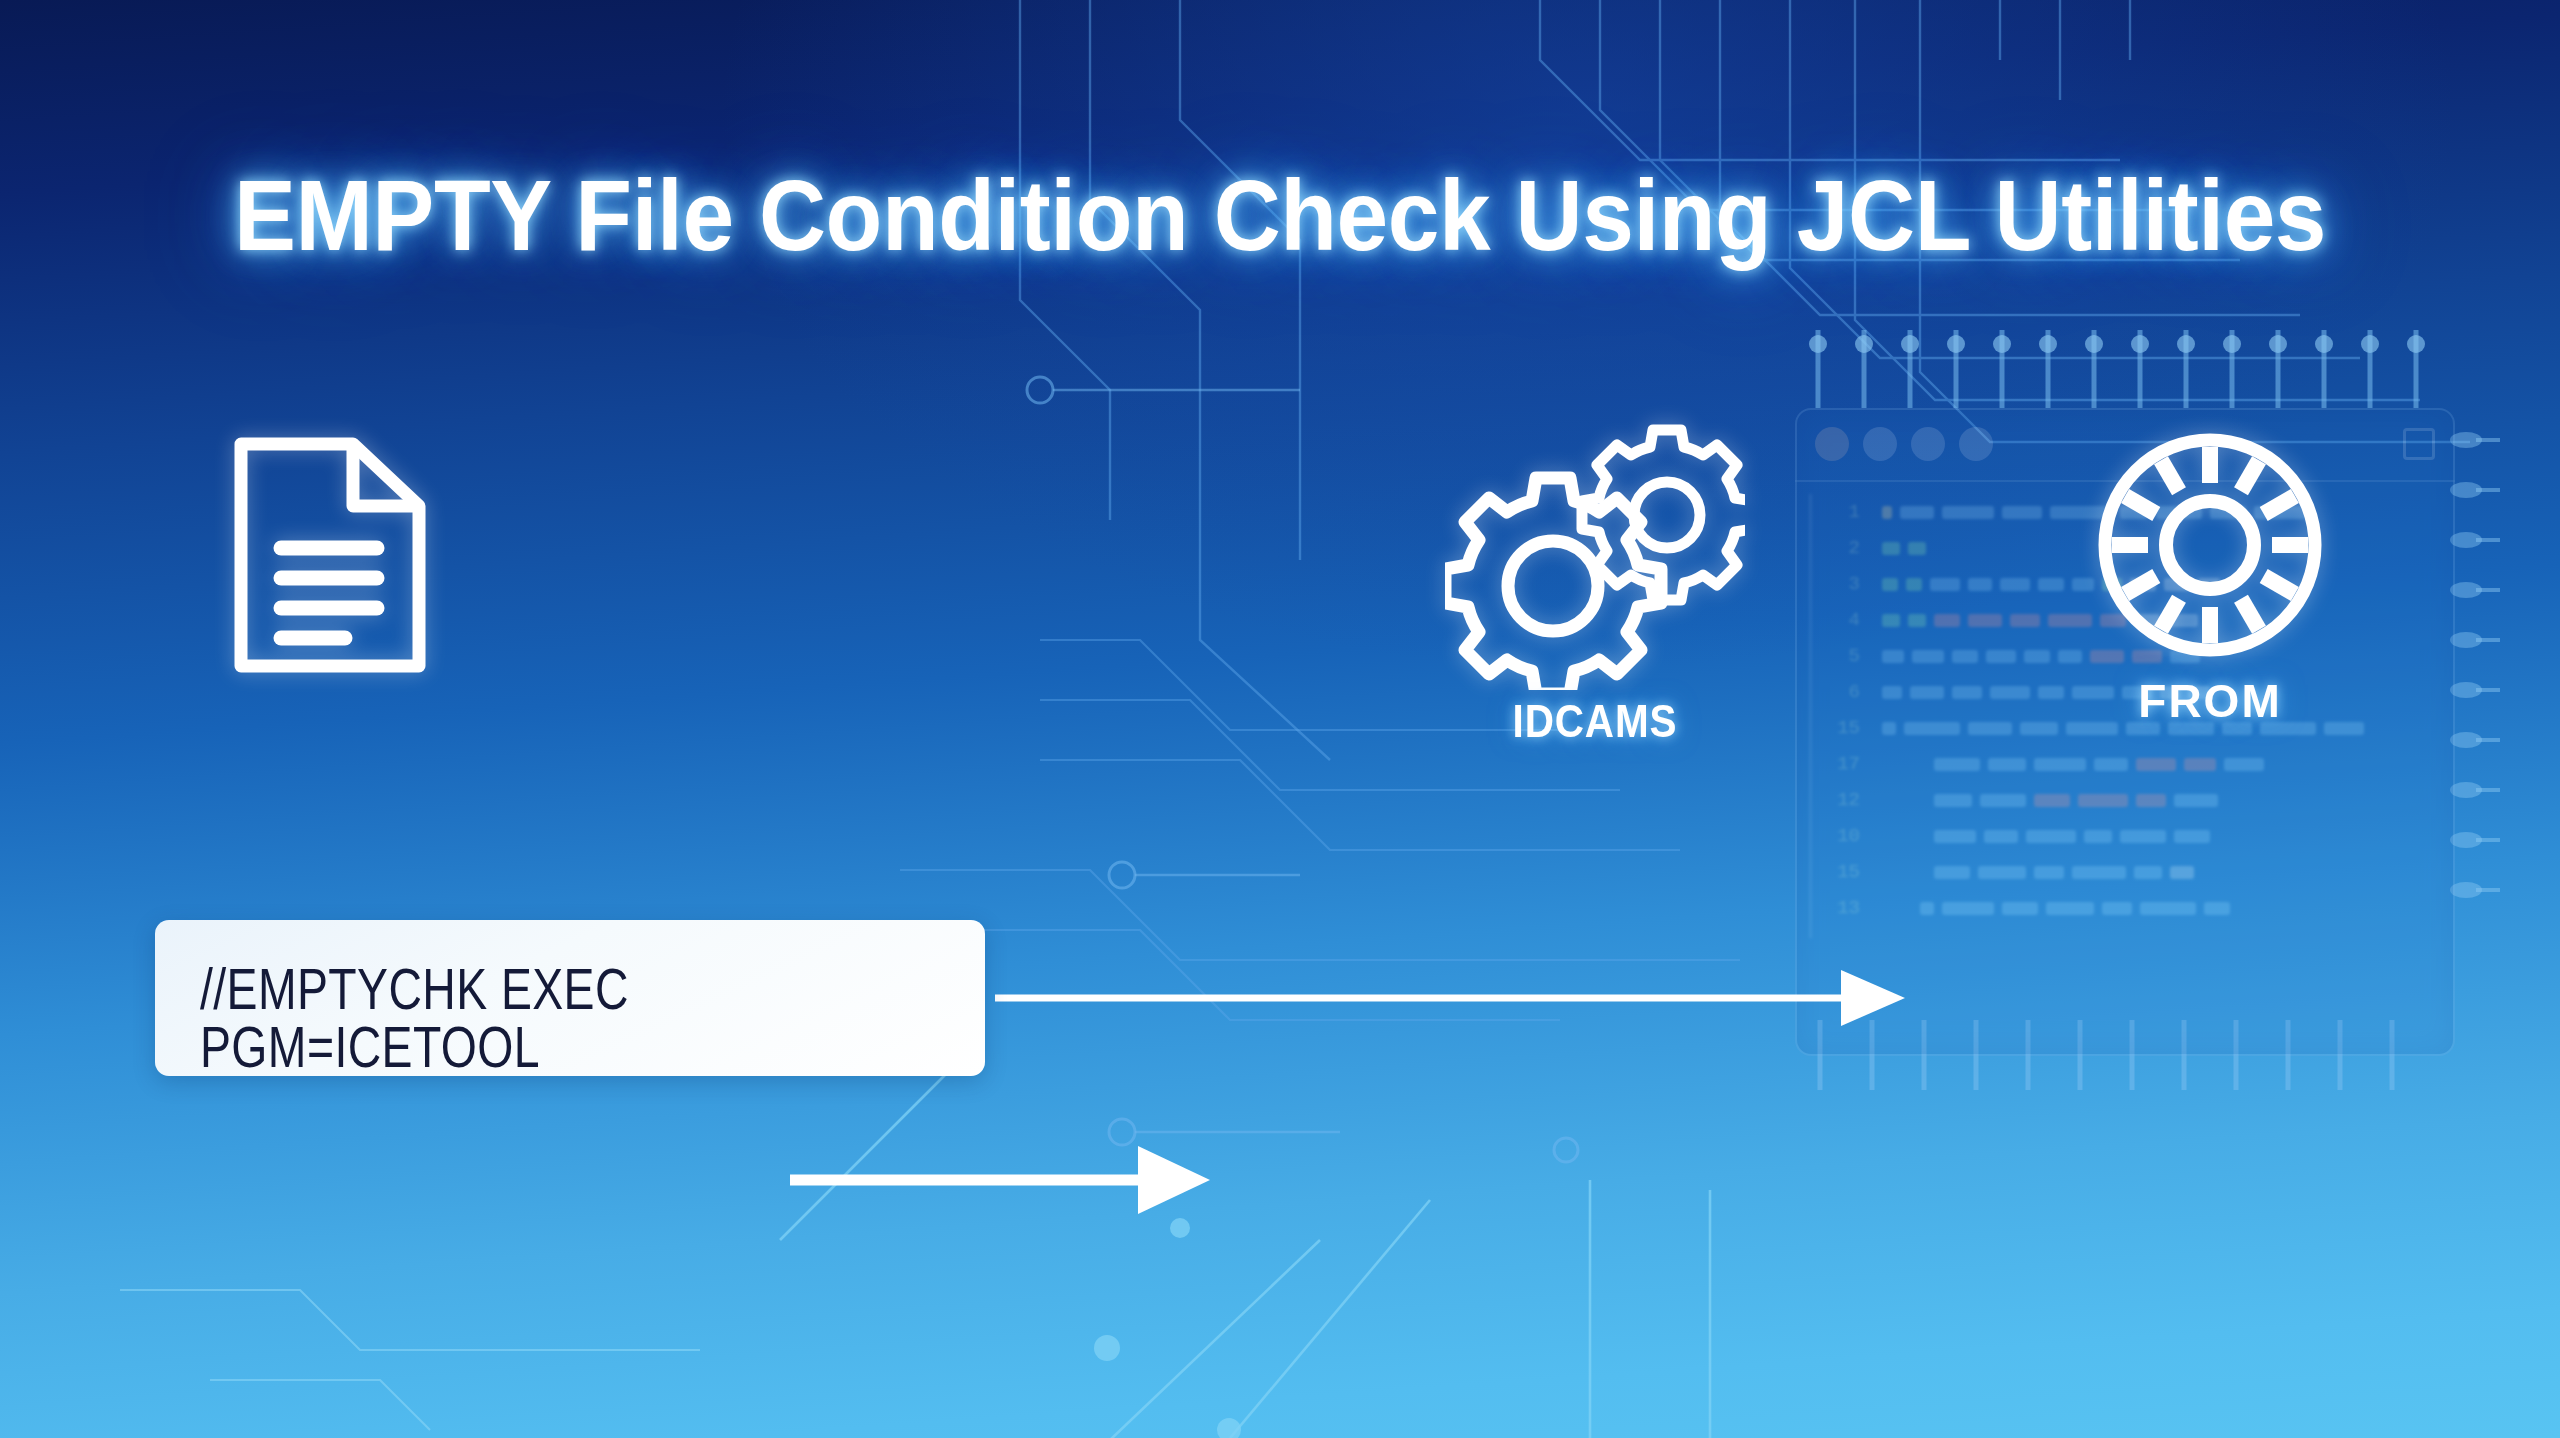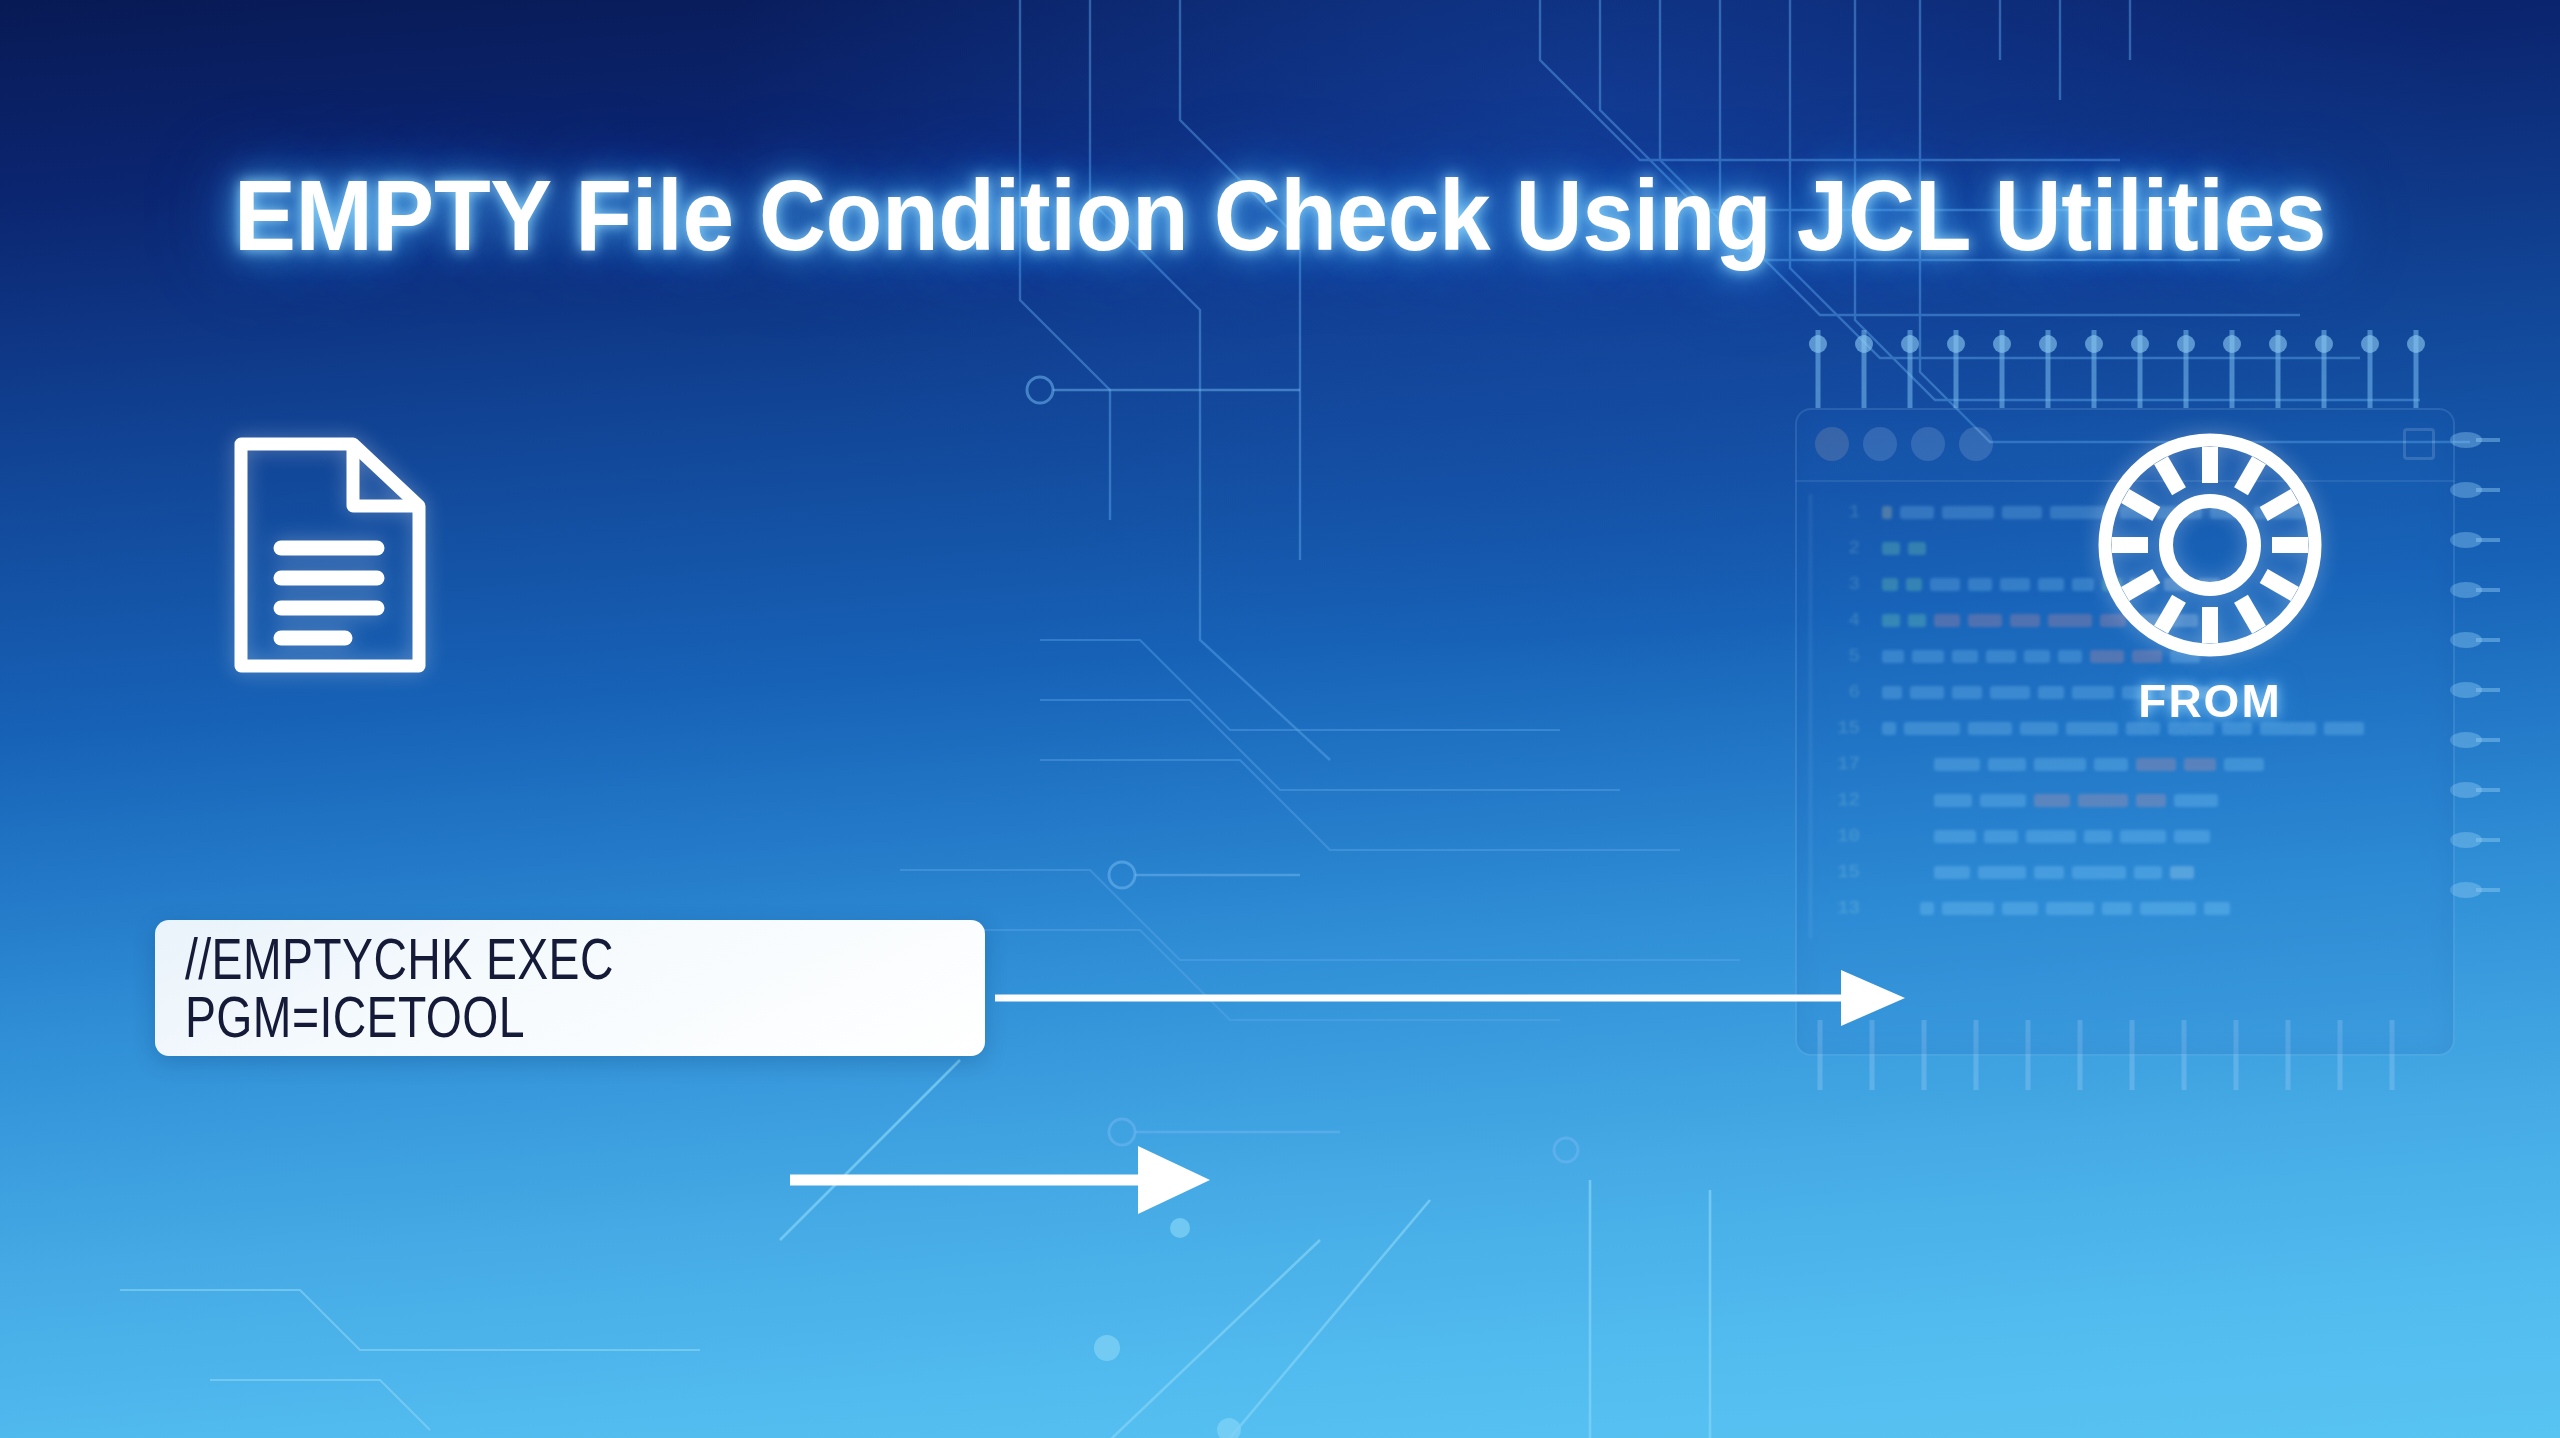--- a/index.html
+++ b/index.html
@@ -168,21 +168,21 @@
   }
   .card-text {
     font-family: "Liberation Sans", sans-serif;
     font-weight: normal;
     color: #141a38;
     white-space: pre-line;
     transform: scaleX(0.80);
     transform-origin: left center;
     letter-spacing: 0.5px;
   }
-  #card-exec  { left: 155px;  top: 920px;  width: 830px; height: 136px; padding-left: 30px; }
+  #card-exec  { left: 155px;  top: 920px;  width: 830px; height: 156px; padding-left: 45px; align-items: flex-end; }
   #card-exec .card-text { font-size: 58px; line-height: 1; }
 
   #card-count { left: 155px;  top: 1118px; width: 625px; height: 122px; padding-left: 36px; }
   #card-count .card-text { font-size: 55px; line-height: 1; }
 
   #card-empty { left: 1205px; top: 1058px; width: 358px; height: 197px; padding-left: 30px; }
   #card-empty .card-text { font-size: 50px; line-height: 1.18; transform: scaleX(0.90); }
 
   #card-check { left: 1905px; top: 930px;  width: 305px; height: 110px; padding-left: 34px; }
   #card-check .card-text { font-size: 50px; line-height: 1; transform: scaleX(0.90); }
@@ -478,20 +478,35 @@
       <g stroke="#ffffff" stroke-width="15" stroke-linecap="round">
         <line x1="56" y1="118" x2="152" y2="118"></line>
         <line x1="56" y1="148" x2="152" y2="148"></line>
         <line x1="56" y1="178" x2="152" y2="178"></line>
         <line x1="56" y1="208" x2="120" y2="208"></line>
       </g>
     </svg>
   </div>
 
 
+  <div class="icon-col" id="col-idc">
+    <svg class="icon-glyph" width="300" height="280" viewBox="0 0 300 280" xmlns="http://www.w3.org/2000/svg">
+
+      <g transform="translate(222,92)" fill="none" stroke="#ffffff" stroke-width="11" stroke-linejoin="round">
+        <path d="M-14,-72 H14 L17,-55 A56,56 0 0 1 36,-47 L50,-57 L70,-37 L60,-23 A56,56 0 0 1 68,-4 L85,-1 V27 L68,30 A56,56 0 0 1 60,49 L70,63 L50,83 L36,73 A56,56 0 0 1 17,81 L14,98 H-14 L-17,81 A56,56 0 0 1 -36,73 L-50,83 L-70,63 L-60,49 A56,56 0 0 1 -68,30 L-85,27 V-1 L-68,-4 A56,56 0 0 1 -60,-23 L-70,-37 L-50,-57 L-36,-47 A56,56 0 0 1 -17,-55 Z"></path>
+        <circle cx="0" cy="13" r="33"></circle>
+      </g>
+
+      <g transform="translate(108,172)" fill="none" stroke="#ffffff" stroke-width="13" stroke-linejoin="round">
+        <path d="M-17,-104 H17 L21,-81 A74,74 0 0 1 46,-70 L64,-84 L88,-60 L74,-42 A74,74 0 0 1 85,-17 L108,-13 V21 L85,25 A74,74 0 0 1 74,50 L88,68 L64,92 L46,78 A74,74 0 0 1 21,89 L17,112 H-17 L-21,89 A74,74 0 0 1 -46,78 L-64,92 L-88,68 L-74,50 A74,74 0 0 1 -85,25 L-108,21 V-13 L-85,-17 A74,74 0 0 1 -74,-42 L-88,-60 L-64,-84 L-46,-70 A74,74 0 0 1 -21,-81 Z"></path>
+        <circle cx="0" cy="4" r="45"></circle>
+      </g>
+    </svg>
+    <div class="icon-label">IDCAMS</div>
+  </div>
 
   <div class="icon-col" id="col-sort">
     <svg class="icon-glyph" width="250" height="250" viewBox="-125 -125 250 250" xmlns="http://www.w3.org/2000/svg">
       <circle cx="0" cy="0" r="105" fill="none" stroke="#ffffff" stroke-width="13"></circle>
       <circle cx="0" cy="0" r="44" fill="none" stroke="#ffffff" stroke-width="14"></circle>
       <g stroke="#ffffff" stroke-width="16" stroke-linecap="butt">
         <line x1="0" y1="-98" x2="0" y2="-62" transform="rotate(0)"></line>
         <line x1="0" y1="-98" x2="0" y2="-62" transform="rotate(30)"></line>
         <line x1="0" y1="-98" x2="0" y2="-62" transform="rotate(60)"></line>
         <line x1="0" y1="-98" x2="0" y2="-62" transform="rotate(90)"></line>

